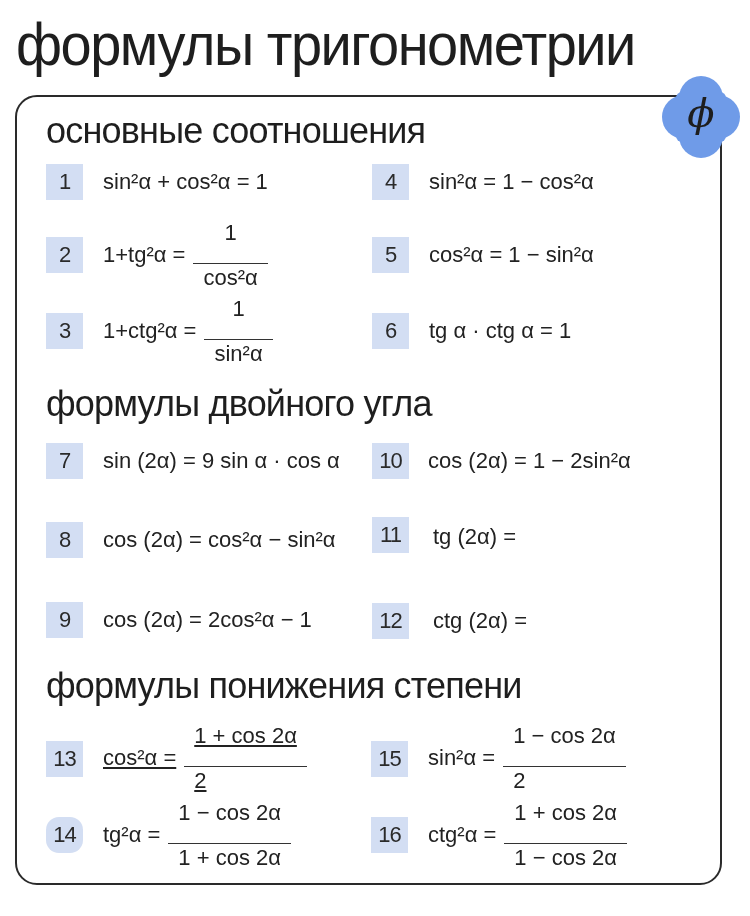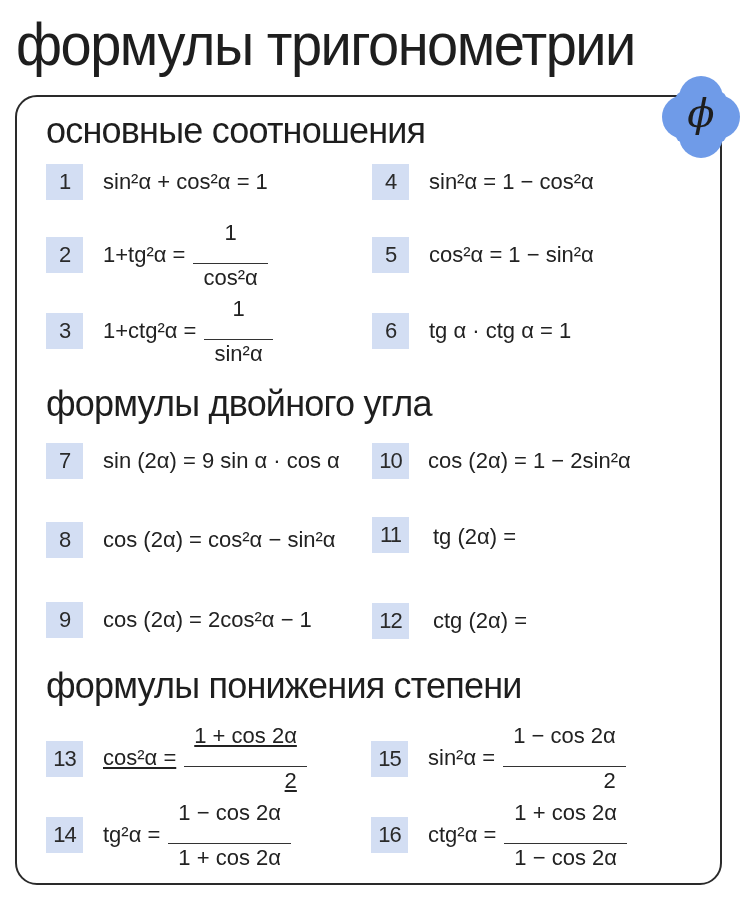--- a/index.html
+++ b/index.html
@@ -39,21 +39,21 @@
   }
   .expr {
     position: absolute; font-size: 22px; color: #222; white-space: nowrap;
     display: flex; align-items: center; height: 60px;
   }
   .expr .part { display: inline-block; }
   .frac {
     display: inline-flex; flex-direction: column; align-items: center; margin-left: 8px; vertical-align: middle;
   }
   .frac .num { padding: 0 10px 3px; line-height: 22px; }
-  .frac .den { padding: 3px 10px 0; line-height: 22px; border-top: 1.5px solid #333; width: 100%; text-align: right; margin-top: 16px; }
+  .frac .den { padding: 3px 10px 0; line-height: 22px; border-top: 1.5px solid #333; width: 100%; text-align: left; margin-top: 16px; }
 </style>
 </head>
 <body style="--accent:#6f9be8; --badge:#d3def3;">
 
 <div class="page-title">формулы тригонометрии</div>
 
 <div class="card"></div>
 
 <div class="logo">
   <div class="petal p1"></div>
@@ -140,21 +140,21 @@
 
 <div class="badge" style="left:46px;top:741px;">13</div>
 <div class="expr" style="left:103px;top:728px;text-decoration:underline;">
   <span class="part">cos²α =</span>
   <span class="frac">
     <span class="num">1 + cos 2α</span>
     <span class="den">2</span>
   </span>
 </div>
 
-<div class="badge" style="left:46px;top:817px;">14</div>
+<div class="badge" style="left:46px;top:817px;border-radius:13px;">14</div>
 <div class="expr" style="left:103px;top:805px;">
   <span class="part">tg²α =</span>
   <span class="frac">
     <span class="num">1 − cos 2α</span>
     <span class="den">1 + cos 2α</span>
   </span>
 </div>
 
 <div class="badge" style="left:371px;top:741px;">15</div>
 <div class="expr" style="left:428px;top:728px;">

